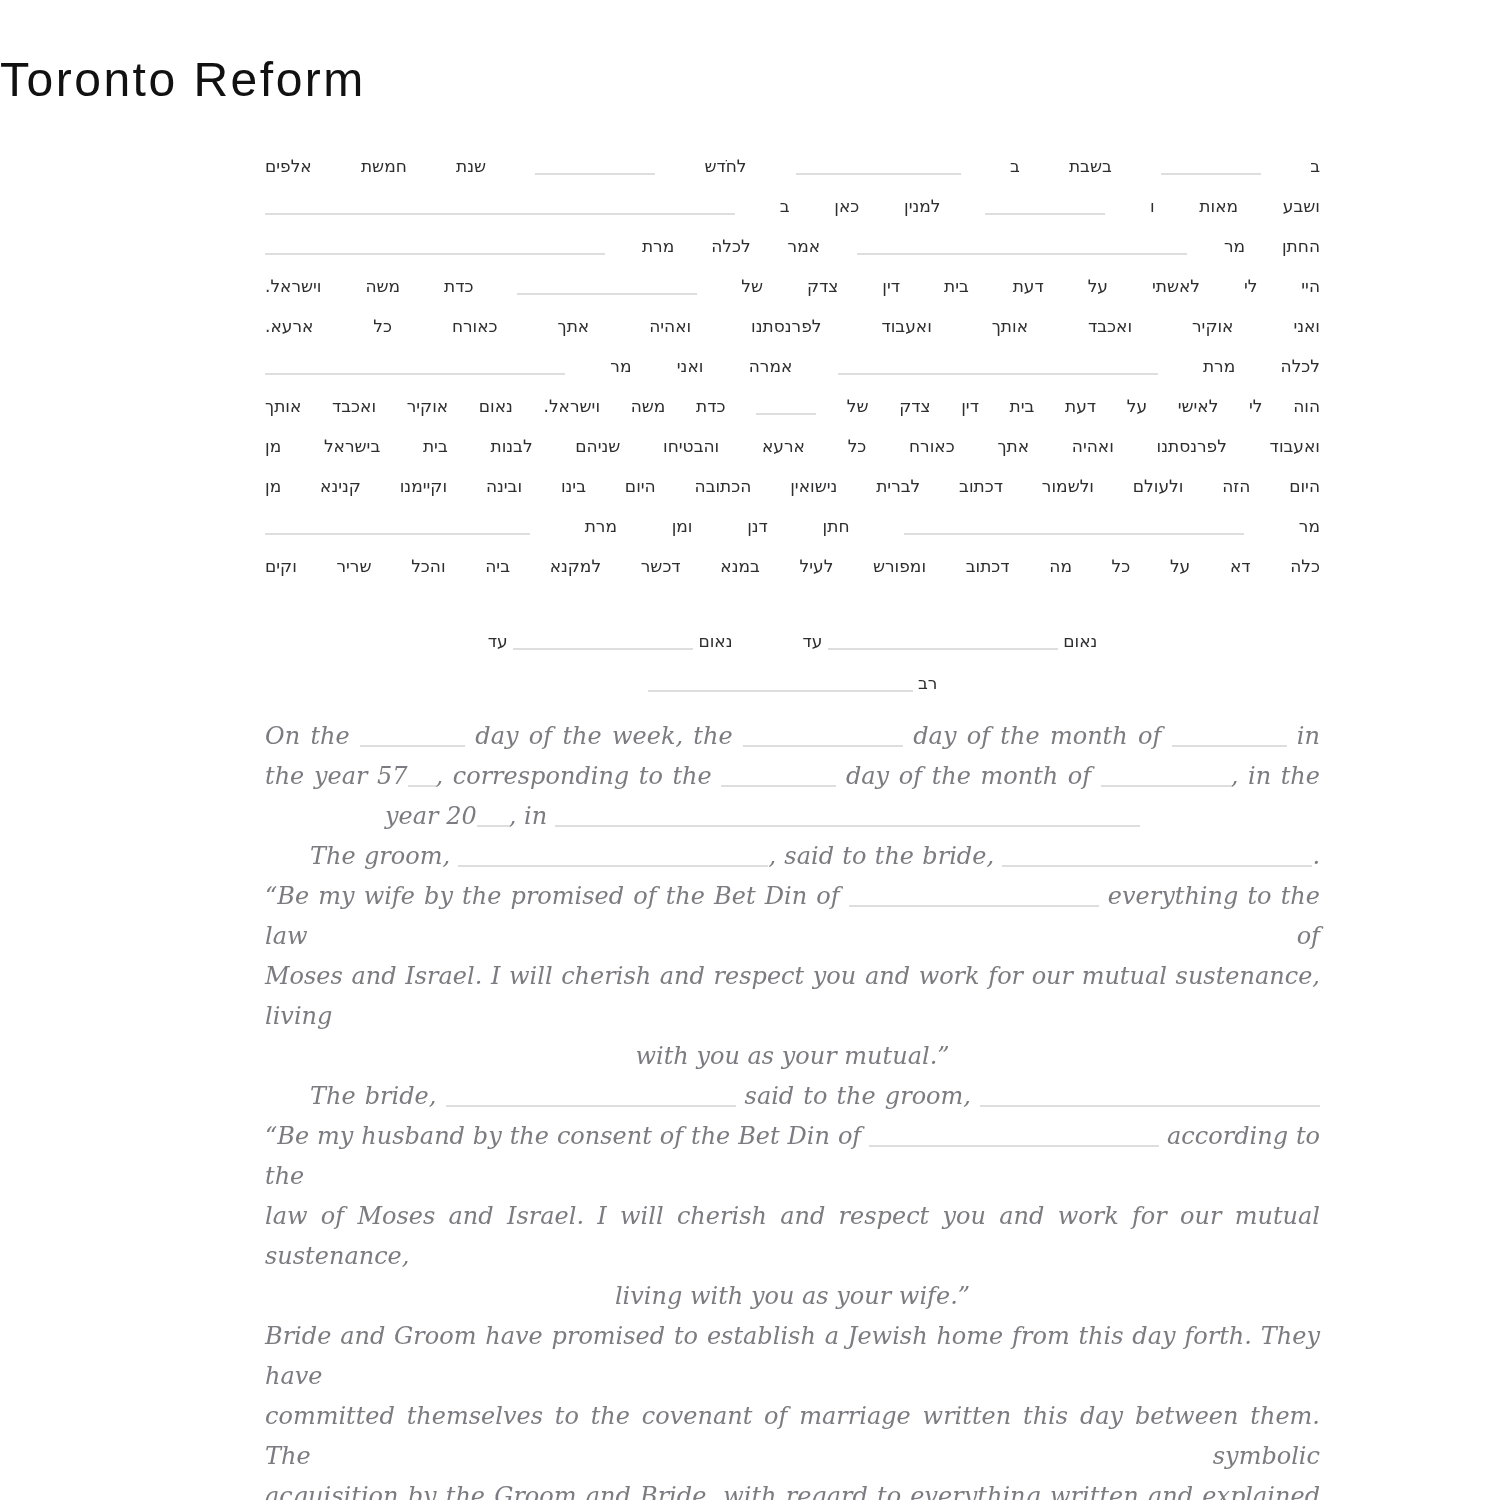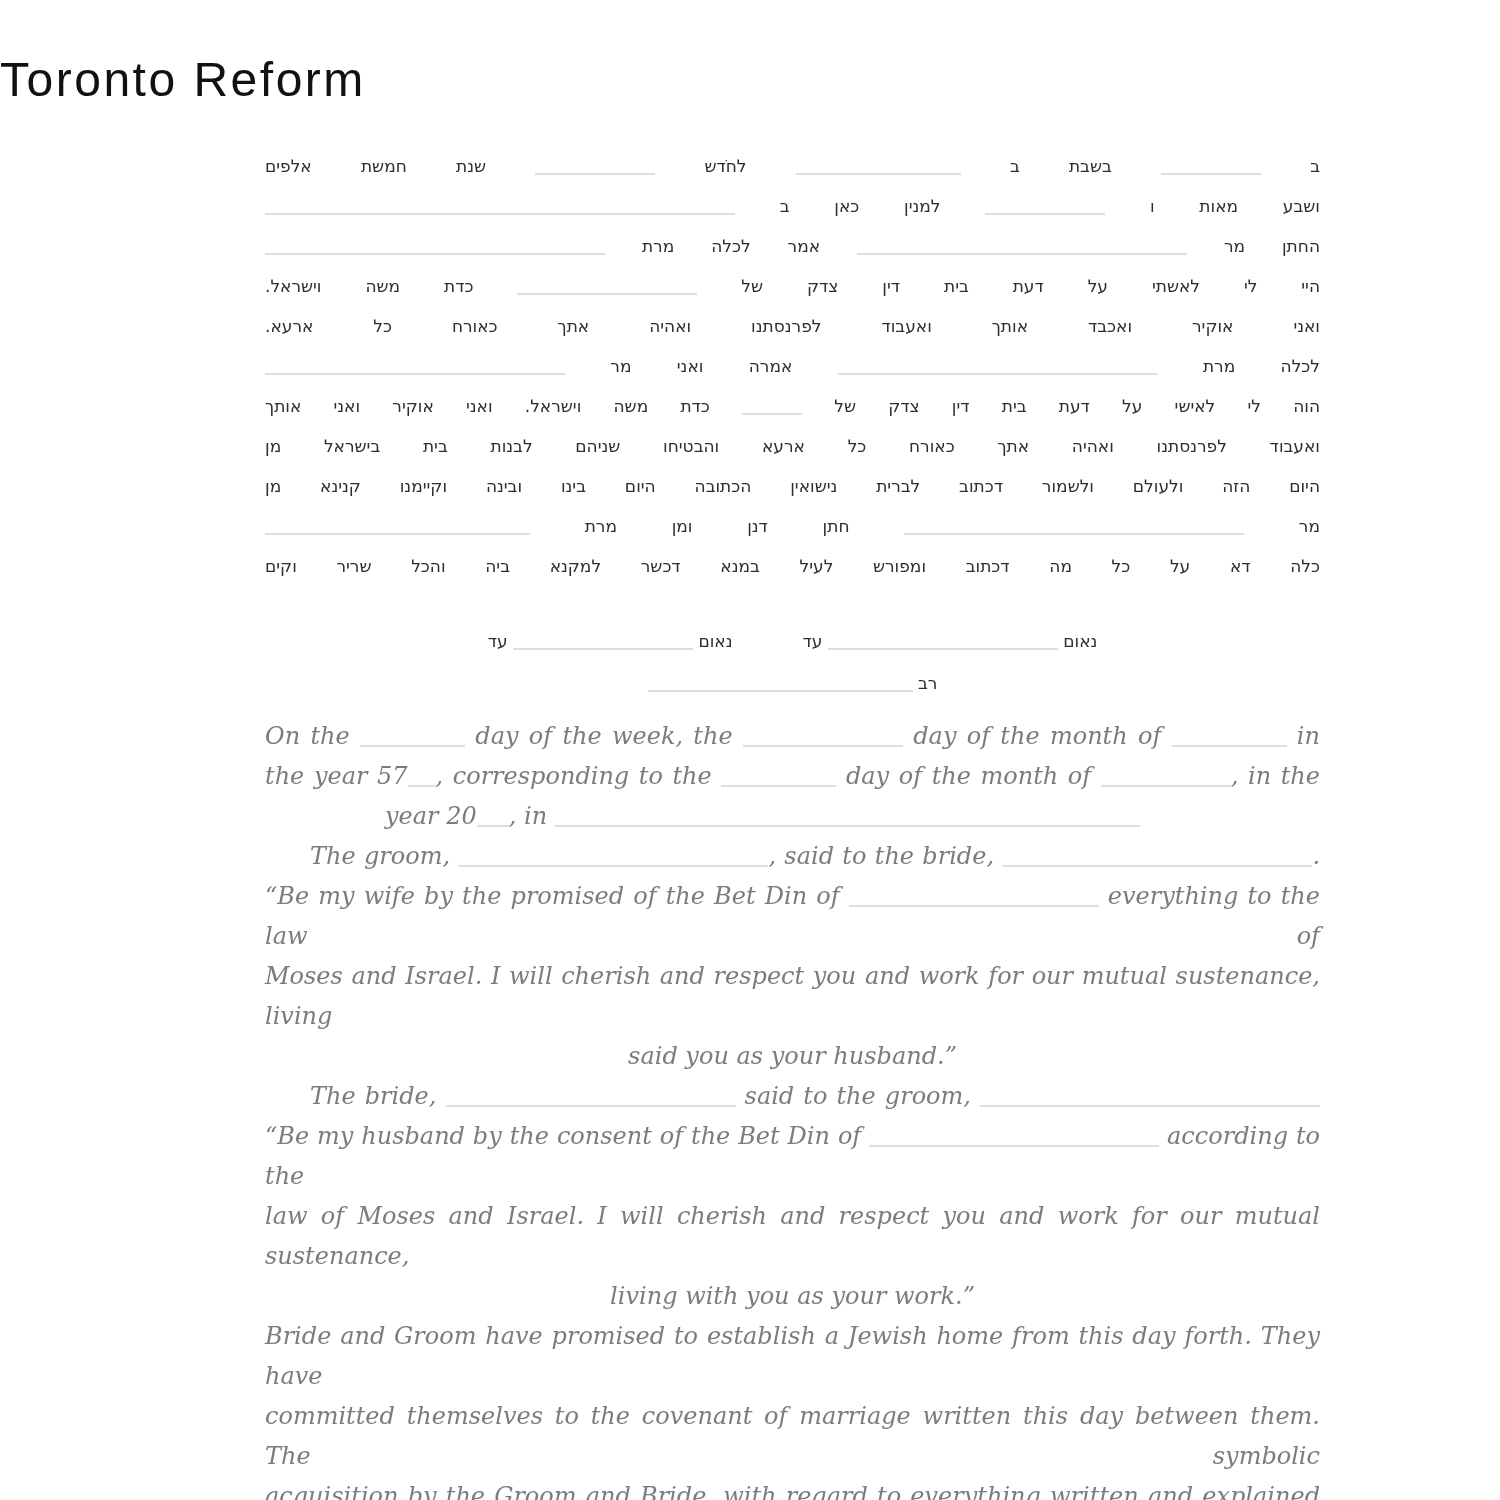--- a/index.html
+++ b/index.html
@@ -56,46 +56,46 @@
 <div class="page">
   <h1 class="title">Toronto Reform</h1>
   <div class="content">
     <section class="hebrew" id="hebrew-main">
         <div class="line just"><span>ב </span><span class="blank" style="width: 100px;"></span><span> בשבת ב </span><span class="blank" style="width: 165px;"></span><span> לחֹדש </span><span class="blank" style="width: 120px;"></span><span> שנת חמשת אלפים</span></div>
         <div class="line just"><span>ושבע מאות ו </span><span class="blank" style="width: 120px;"></span><span> למנין כאן ב </span><span class="blank" style="width: 470px;"></span></div>
         <div class="line just"><span>החתן מר </span><span class="blank" style="width: 330px;"></span><span> אמר לכלה מרת </span><span class="blank" style="width: 340px;"></span></div>
         <div class="line just"><span>היי לי לאשתי על דעת בית דין צדק של </span><span class="blank" style="width: 180px;"></span><span> כדת משה וישראל.</span></div>
         <div class="line just"><span>ואני אוקיר ואכבד אותך ואעבוד לפרנסתנו ואהיה אתך כאורח כל ארעא.</span></div>
         <div class="line just"><span>לכלה מרת </span><span class="blank" style="width: 320px;"></span><span> אמרה ואני מר </span><span class="blank" style="width: 300px;"></span></div>
-        <div class="line just"><span>הוה לי לאישי על דעת בית דין צדק של </span><span class="blank" style="width: 60px;"></span><span> כדת משה וישראל. ואני אוקיר ואני אותך</span></div>
+        <div class="line just"><span>הוה לי לאישי על דעת בית דין צדק של </span><span class="blank" style="width: 60px;"></span><span> כדת משה וישראל. נאום אוקיר ואכבד אותך</span></div>
         <div class="line just"><span>ואעבוד לפרנסתנו ואהיה אתך כאורח כל ארעא והבטיחו שניהם לבנות בית בישראל מן</span></div>
         <div class="line just"><span>היום הזה ולעולם ולשמור דכתוב לברית נישואין הכתובה היום בינו ובינה וקיימנו קנינא מן</span></div>
         <div class="line just"><span>מר </span><span class="blank" style="width: 340px;"></span><span> חתן דנן ומן מרת </span><span class="blank" style="width: 265px;"></span></div>
         <div class="line just"><span>כלה דא על כל מה דכתוב ומפורש לעיל במנא דכשר למקנא ביה והכל שריר וקים</span></div>
       </section>
     <section class="hebrew" id="hebrew-closing">
         <div class="line center"><span>נאום </span><span class="blank" style="width: 230px;"></span><span> עד</span><span class="gap" style="width: 70px;"></span><span>נאום </span><span class="blank" style="width: 180px;"></span><span> עד</span></div>
         <div class="line center"><span>רב </span><span class="blank" style="width: 265px;"></span></div>
       </section>
     <section class="english" id="english-date">
         <div class="line just"><span>On the </span><span class="blank" style="width: 105px;"></span><span> day of the week, the </span><span class="blank" style="width: 160px;"></span><span> day of the month of </span><span class="blank" style="width: 115px;"></span><span> in</span></div>
         <div class="line just"><span>the year 57</span><span class="blank" style="width: 28px;"></span><span>, corresponding to the </span><span class="blank" style="width: 115px;"></span><span> day of the month of </span><span class="blank" style="width: 130px;"></span><span>, in the</span></div>
         <div class="line left" style="padding-left: 120px;"><span>year 20</span><span class="blank" style="width: 32px;"></span><span>, in </span><span class="blank" style="width: 585px;"></span></div>
       </section>
     <section class="english" id="english-groom">
         <div class="line just" style="padding-left: 45px;"><span>The groom, </span><span class="blank" style="width: 310px;"></span><span>, said to the bride, </span><span class="blank" style="width: 310px;"></span><span>.</span></div>
         <div class="line just"><span>“Be my wife by the promised of the Bet Din of </span><span class="blank" style="width: 250px;"></span><span> everything to the law of</span></div>
         <div class="line just"><span>Moses and Israel. I will cherish and respect you and work for our mutual sustenance, living</span></div>
-        <div class="line center"><span>said you as your husband.”</span></div>
+        <div class="line center"><span>with you as your mutual.”</span></div>
       </section>
     <section class="english" id="english-bride">
         <div class="line just" style="padding-left: 45px;"><span>The bride, </span><span class="blank" style="width: 290px;"></span><span> said to the groom, </span><span class="blank" style="width: 340px;"></span></div>
         <div class="line just"><span>“Be my husband by the consent of the Bet Din of </span><span class="blank" style="width: 290px;"></span><span> according to the</span></div>
         <div class="line just"><span>law of Moses and Israel. I will cherish and respect you and work for our mutual sustenance,</span></div>
-        <div class="line center"><span>living with you as your work.”</span></div>
+        <div class="line center"><span>living with you as your wife.”</span></div>
       </section>
     <section class="english" id="english-promise">
         <div class="line just"><span>Bride and Groom have promised to establish a Jewish home from this day forth. They have</span></div>
         <div class="line just"><span>committed themselves to the covenant of marriage written this day between them. The symbolic</span></div>
         <div class="line just"><span>acquisition by the Groom and Bride, with regard to everything written and explained above,</span></div>
       </section>
 
   </div>
 </div>
 

